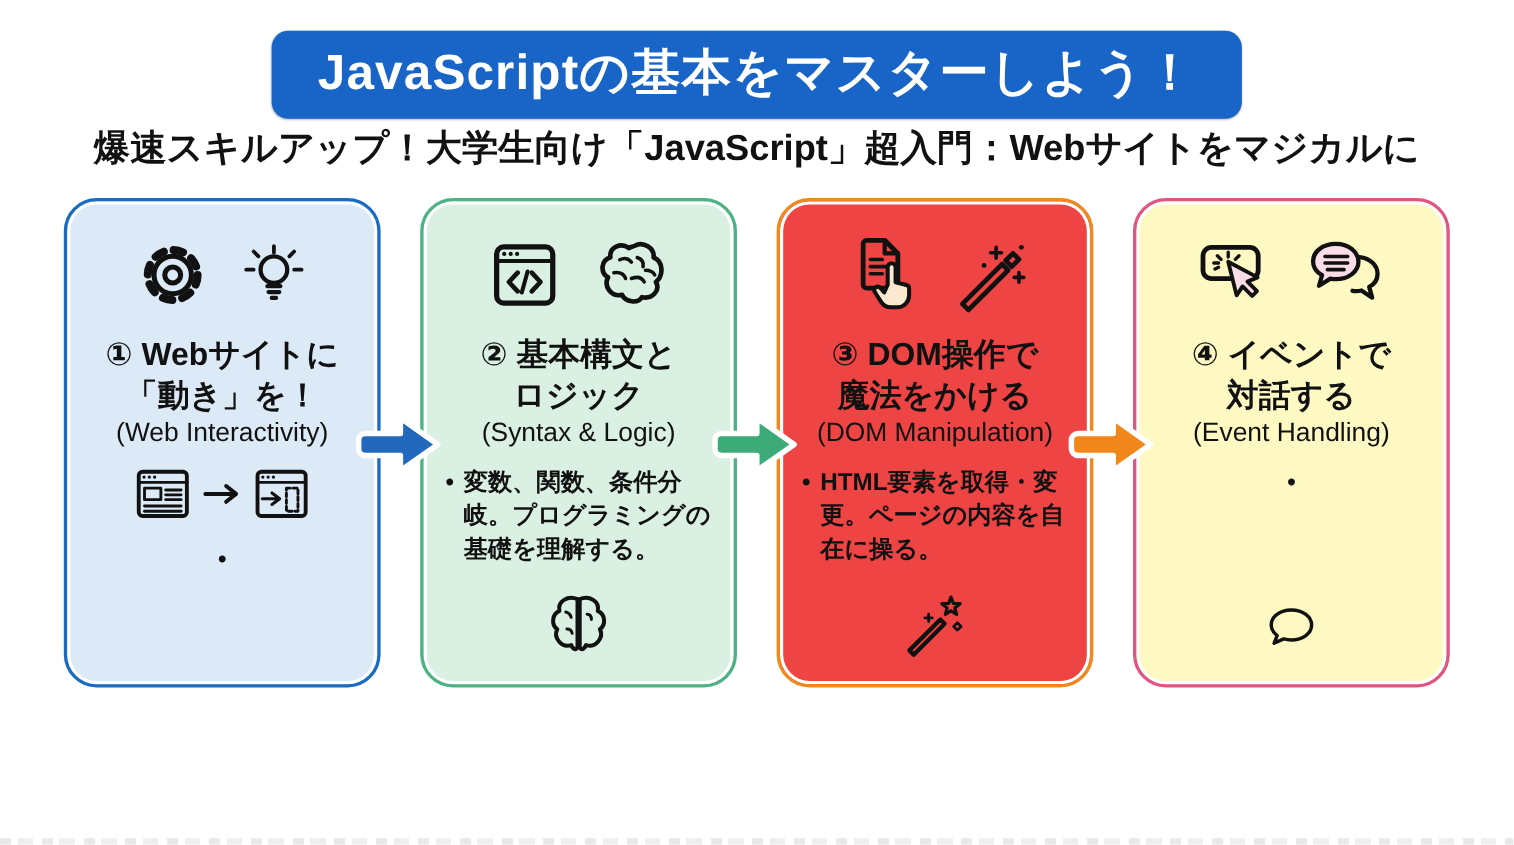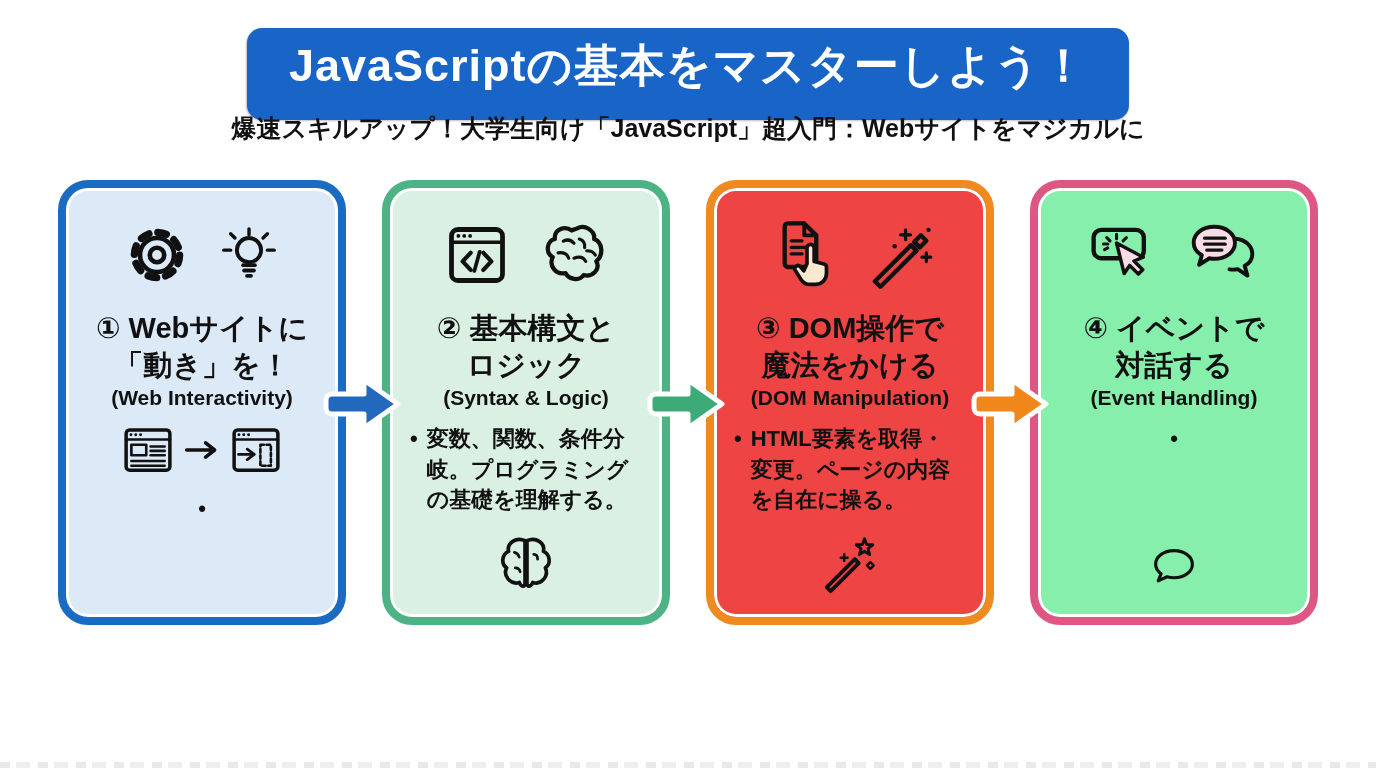--- a/index.html
+++ b/index.html
@@ -2,41 +2,41 @@
 <html><head>
 <meta charset="utf-8">
 <style>
   * { margin:0; padding:0; box-sizing:border-box; }
   html,body { width:1376px; height:768px; background:#ffffff; overflow:hidden;
     font-family:"Liberation Sans","DejaVu Sans",sans-serif; color:#111; }
   .stage { position:relative; width:1376px; height:768px; background:#fff; }
 
   
   .title-banner { position:absolute; left:50%; transform:translateX(-50%); top:28px;
-    background:#1865c7; color:#fff; border-radius:15px; padding:8px 42px 24px;
+    background:#1865c7; color:#fff; border-radius:15px; padding:8px 42px 12px;
     font-size:45px; font-weight:800; letter-spacing:1px; white-space:nowrap;
     box-shadow:0 1px 2px rgba(0,0,0,.25); }
   .subtitle { position:absolute; top:112px; left:0; width:100%; text-align:center;
-    font-size:25px; font-weight:800; }
+    font-size:33px; font-weight:800; }
 
   
   .cards-row { position:absolute; left:58px; top:180px; width:1260px; height:445px;
     display:flex; gap:36px; }
-  .card { flex:1 1 0; border-radius:30px; border:8px solid #a21caf;
+  .card { flex:1 1 0; border-radius:30px; border:3px solid #a21caf;
     box-shadow:inset 0 0 0 3px #fff; padding:20px 12px 14px;
     display:flex; flex-direction:column; align-items:center; }
   .card-1 { border-color:#1a6cc2; background:#dce9f6; }
   .card-2 { border-color:#4db384; background:#daf0e2; }
   .card-3 { border-color:#ee8a20; background:#ef4444;justify-content:center; }
-  .card-4 { border-color:#df5682; background:#86efac; }
+  .card-4 { border-color:#df5682; background:#fef9c3; }
 
   .top-icons { display:flex; align-items:center; gap:28px; height:78px; margin-top:8px; }
   .top-icons svg { display:block; }
   .card-title { margin-top:16px; text-align:center; font-size:29px; font-weight:800; line-height:1.26; }
-  .card-en { text-align:center; font-size:21px; font-weight:700; line-height:1.2; margin-top:2px; white-space:nowrap; }
+  .card-en { text-align:center; font-size:24px; font-weight:400; line-height:1.2; margin-top:2px; white-space:nowrap; }
   .mid-icons { display:flex; align-items:center; gap:8px; margin-top:10px; height:60px; }
   .bullet-row { display:flex; gap:9px; margin-top:14px; padding:0 8px; font-size:22px;
     font-weight:700; line-height:1.38; text-align:left; }
   .bullet-dot { font-size:22px; line-height:1.38; }
   .bottom-icon { margin-top:auto; margin-bottom:4px; }
 
   
   .flow-arrow { position:absolute; top:372px; width:84px; height:64px; z-index:5; }
   .flow-arrow.a1 { left:322px; }
   .flow-arrow.a2 { left:646px; }

